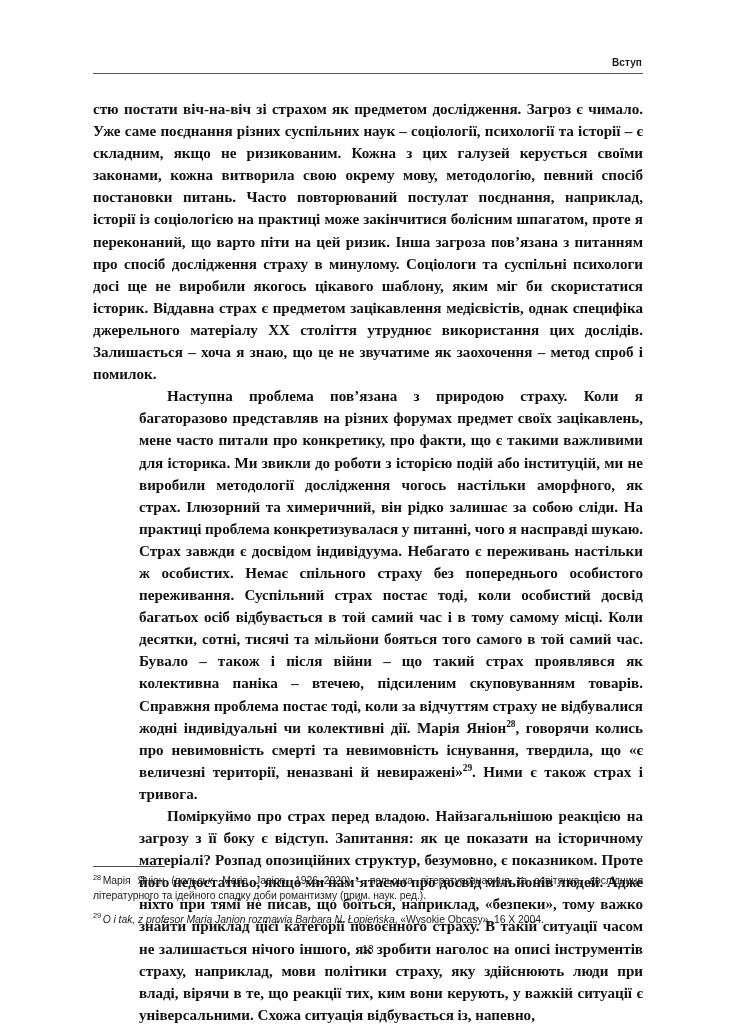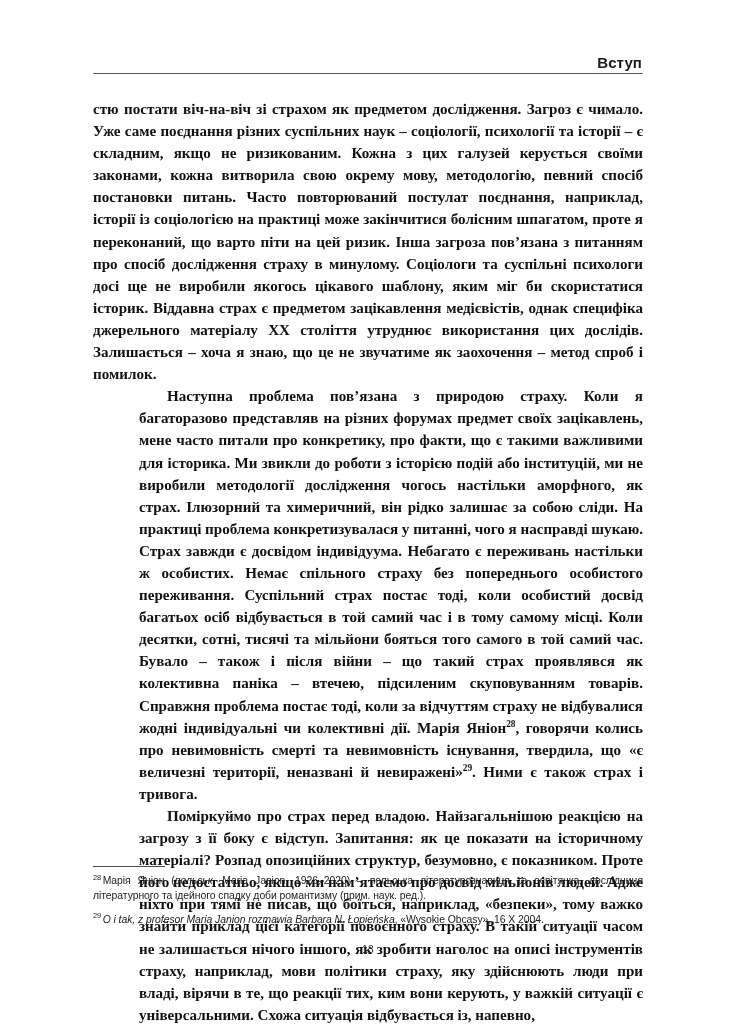--- a/index.html
+++ b/index.html
@@ -30,21 +30,21 @@
   .header {
     position: absolute;
     left: 93px;
     top: 56px;
     width: 550px;
   }
   .header-title {
     display: block;
     text-align: right;
     font-family: "Liberation Sans", "DejaVu Sans", sans-serif;
-    font-size: 15px;
+    font-size: 10px;
     font-weight: 700;
     letter-spacing: 0.1px;
     color: #1a1a1a;
     padding-right: 1px;
     line-height: 13px;
   }
   .header-rule {
     margin-top: 4px;
     height: 0;
     border-top: 1.4px solid #58585a;

